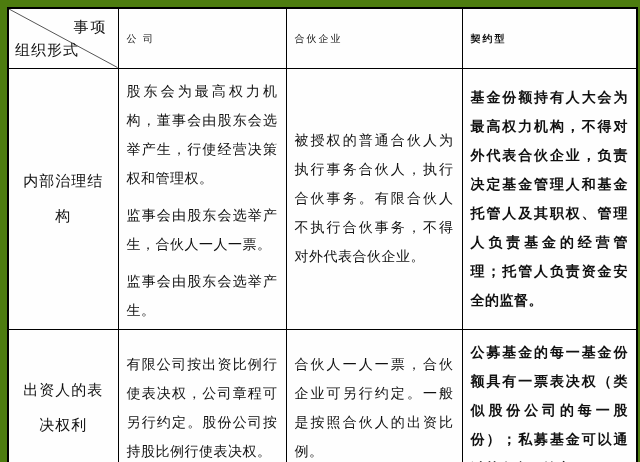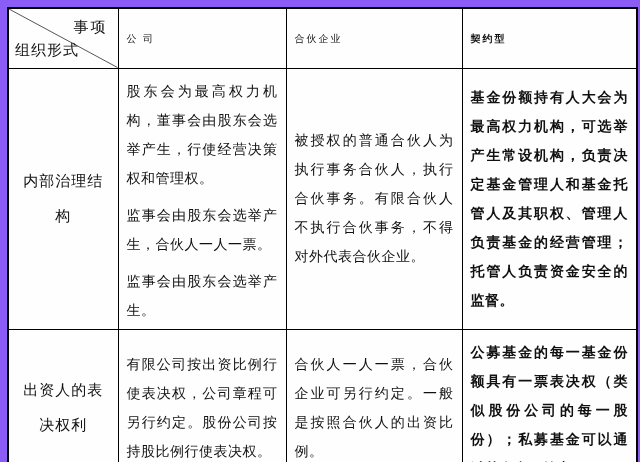--- a/index.html
+++ b/index.html
@@ -5,21 +5,21 @@
   * { margin: 0; padding: 0; box-sizing: border-box; }
   html, body { background: #ffffff; }
   body {
     width: 640px; height: 462px;
     font-family: "Liberation Serif", "DejaVu Serif", serif;
     color: #111111;
   }
   .page {
     position: relative;
     width: 640px; height: 462px;
-    background: #8b5cf6;
+    background: #4d7c0f;
     overflow: hidden;
     font-family: Liberation Serif, serif;
   }
   table.cmp {
     position: absolute;
     left: 7px; top: 7px;
     width: 629px;
     border-collapse: collapse;
     table-layout: fixed;
     border: 2px solid #000000;
@@ -108,21 +108,21 @@
         <td class="rowlabel">内部治理结构</td>
         <td class="content v-top">
           <p>股东会为最高权力机构，董事会由股东会选举产生，行使经营决策权和管理权。</p>
           <p>监事会由股东会选举产生，合伙人一人一票。</p>
           <p>监事会由股东会选举产生。</p>
         </td>
         <td class="content">
           <p>被授权的普通合伙人为执行事务合伙人，执行合伙事务。有限合伙人不执行合伙事务，不得对外代表合伙企业。</p>
         </td>
         <td class="content contract-cell">
-          <p>基金份额持有人大会为最高权力机构，可选举产生常设机构，负责决定基金管理人和基金托管人及其职权、管理人负责基金的经营管理；托管人负责资金安全的监督。</p>
+          <p>基金份额持有人大会为最高权力机构，不得对外代表合伙企业，负责决定基金管理人和基金托管人及其职权、管理人负责基金的经营管理；托管人负责资金安全的监督。</p>
         </td>
       </tr>
 
       <tr class="r-voting">
         <td class="rowlabel">出资人的表决权利</td>
         <td class="content">
           <p>有限公司按出资比例行使表决权，公司章程可另行约定。股份公司按持股比例行使表决权。</p>
         </td>
         <td class="content">
           <p>合伙人一人一票，合伙企业可另行约定。一般是按照合伙人的出资比例。</p>

